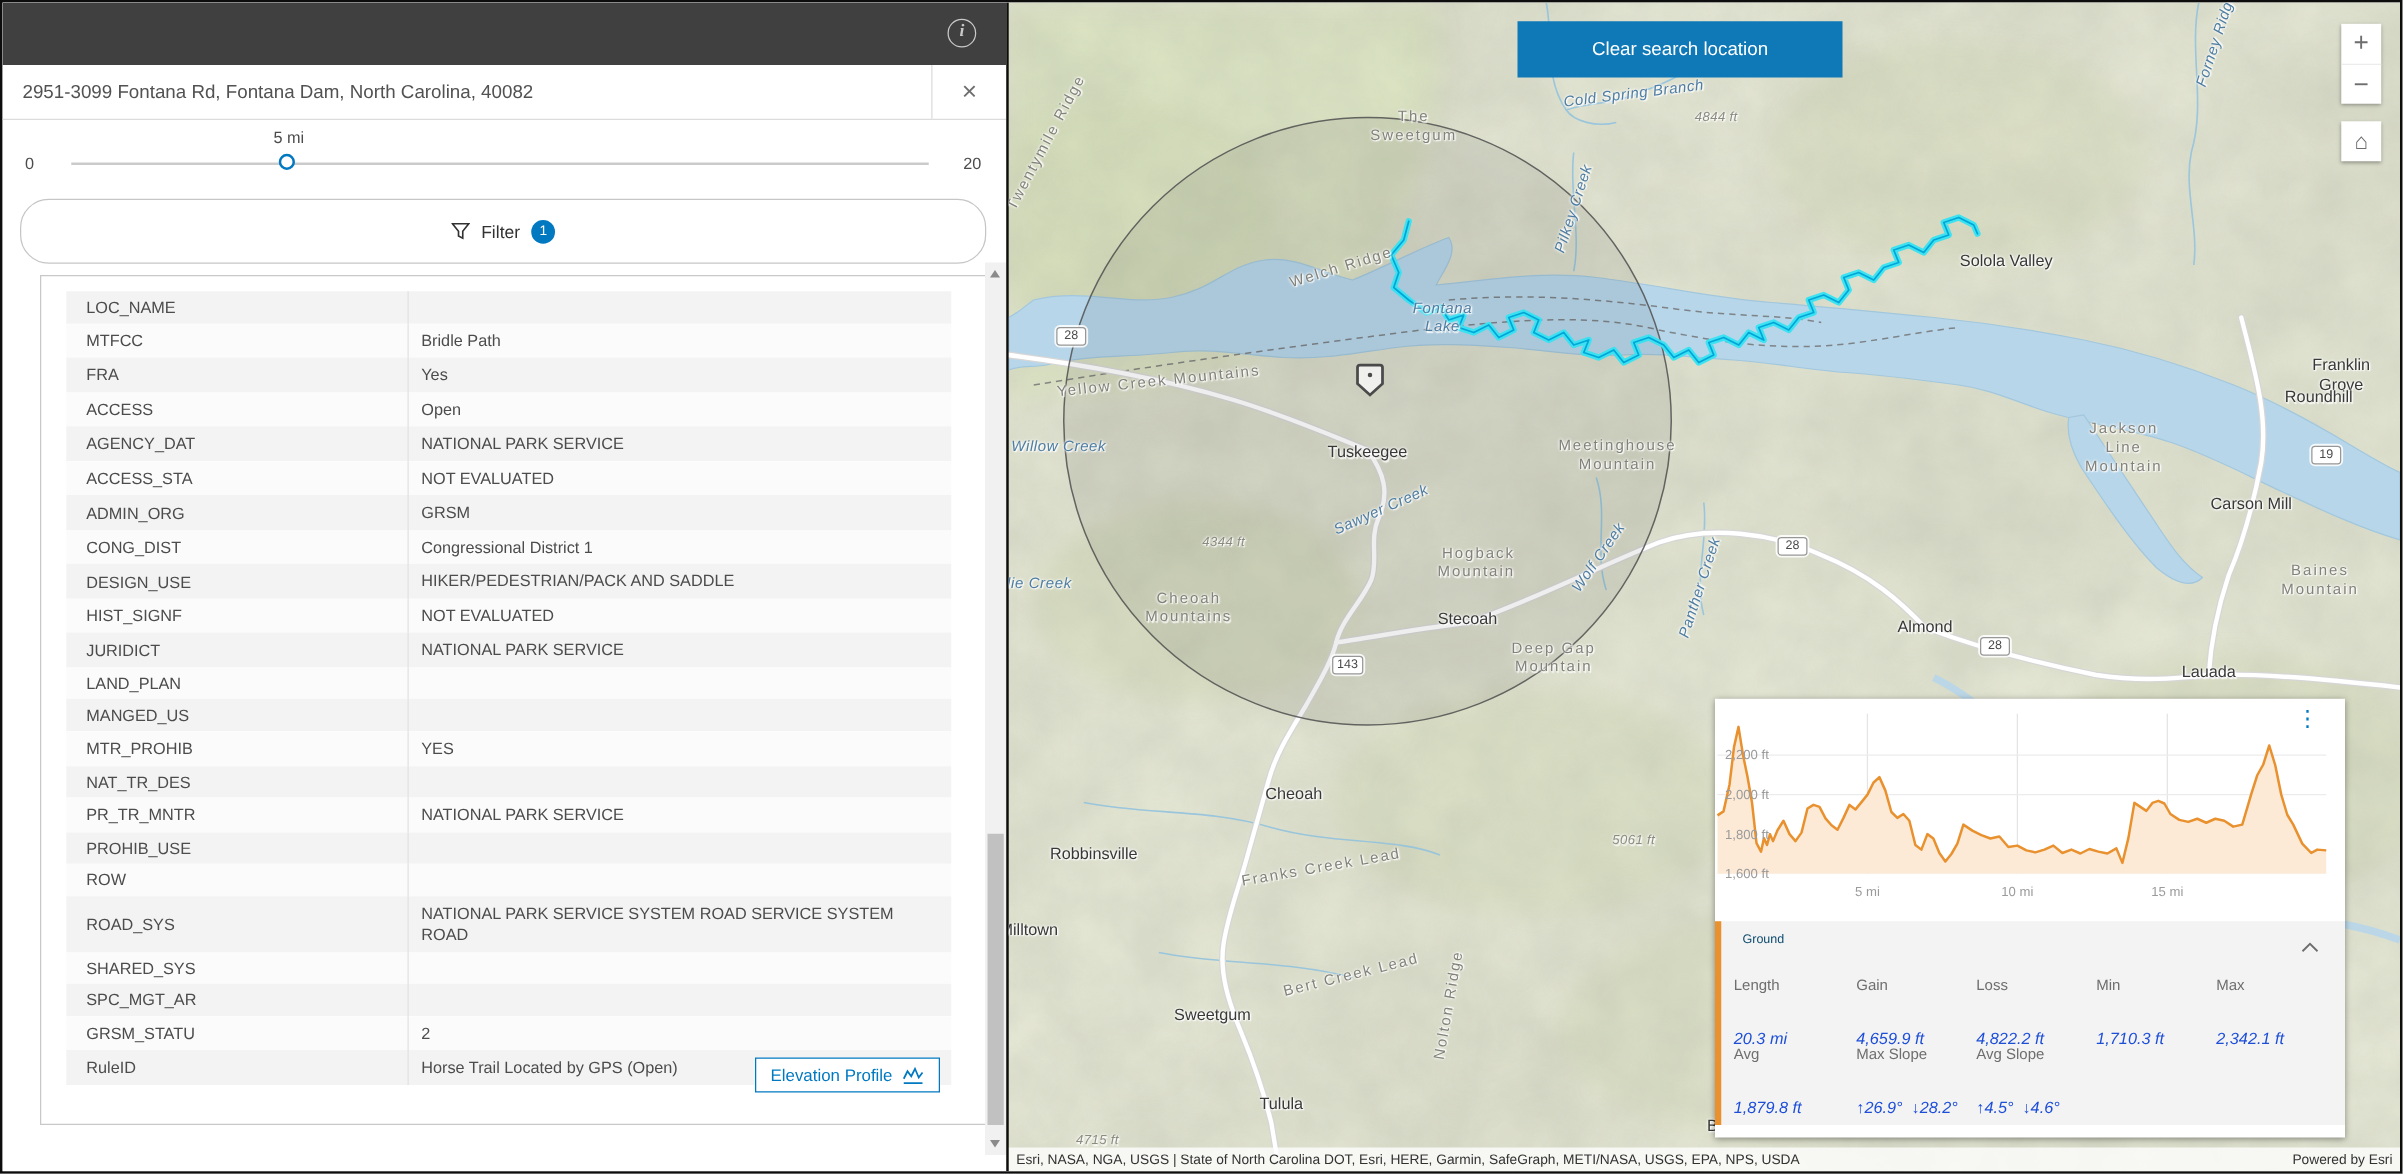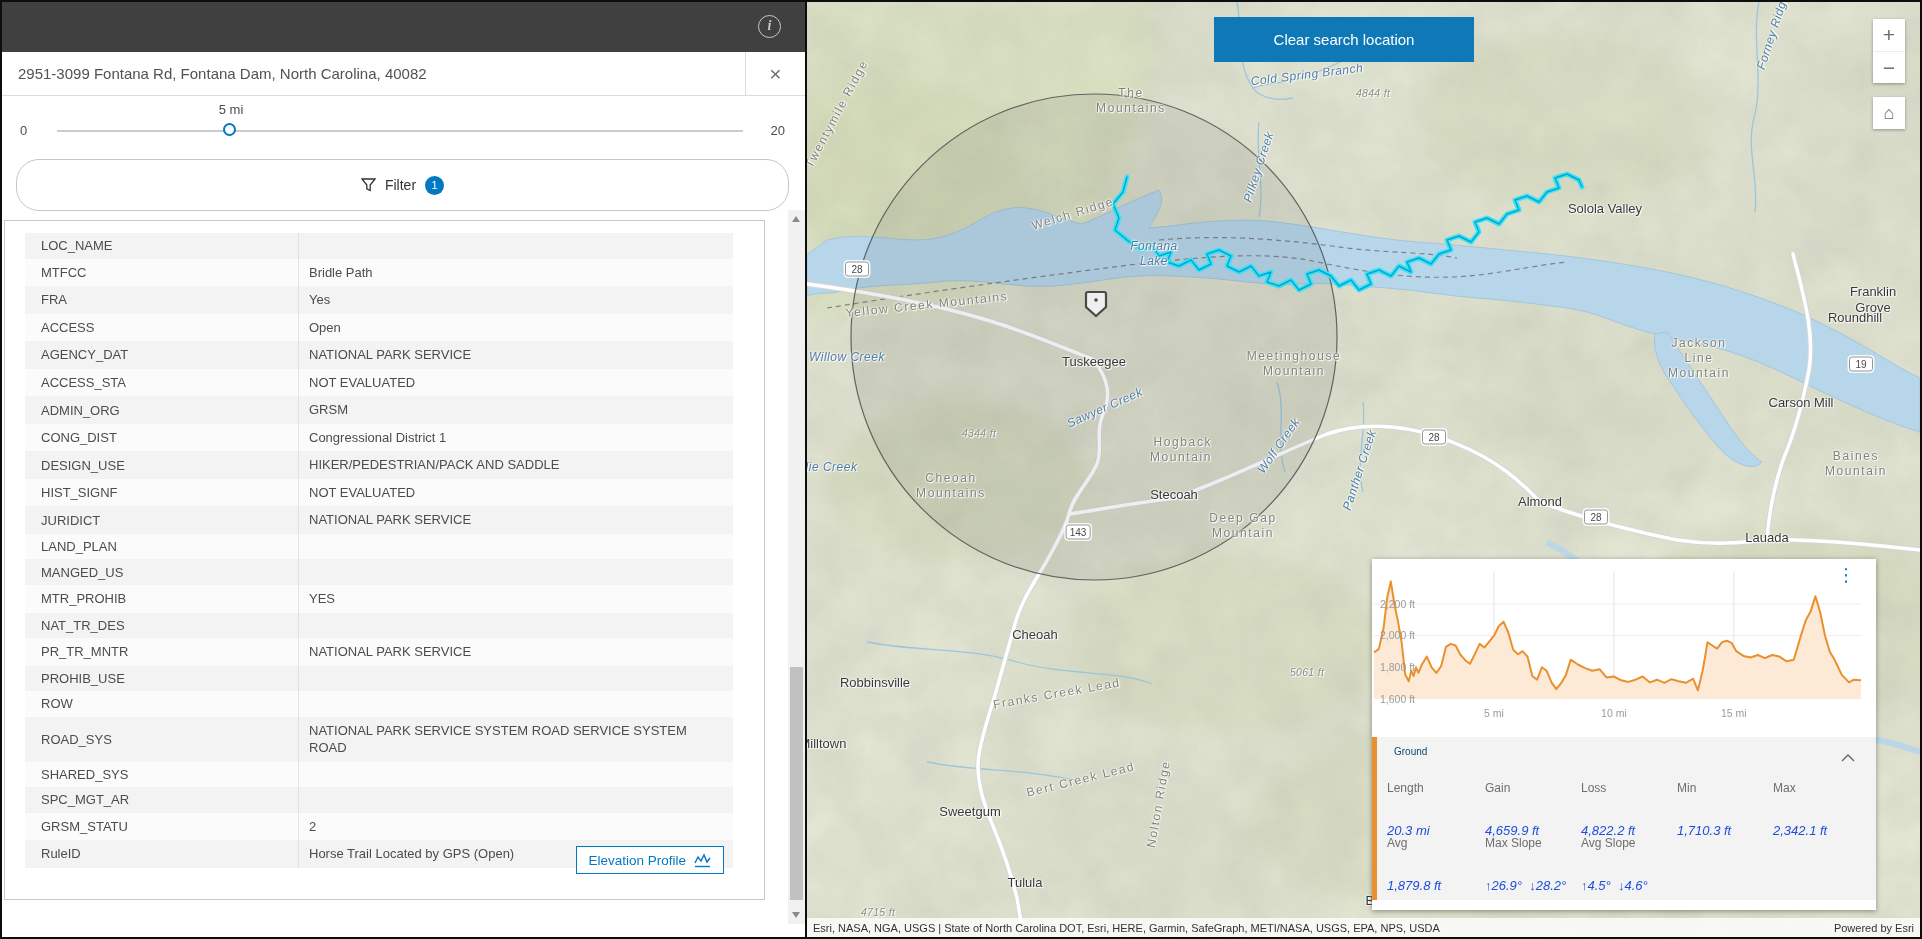--- a/index.html
+++ b/index.html
@@ -24,21 +24,21 @@
   .slider-track{position:absolute;left:55px;right:62px;top:34px;height:2px;background:#cbcbcb;cursor:pointer;}
   .slider-thumb{position:absolute;left:221px;top:27px;width:13px;height:13px;border-radius:50%;
                 background:#fff;border:2.5px solid #0079c1;cursor:grab;}
   .slider-value{position:absolute;left:229px;top:6px;transform:translateX(-50%);font-size:13px;color:#4c4c4c;}
   .filter-pill{position:absolute;left:14px;right:16px;top:157px;height:52px;background:#fff;
                border:1px solid #c6c6c6;border-radius:23px;display:flex;align-items:center;
                justify-content:center;gap:9px;cursor:pointer;}
   .filter-label{font-size:14px;color:#323232;}
   .filter-badge{width:19px;height:19px;border-radius:50%;background:#0079c1;color:#fff;font-size:11px;
                 line-height:19px;text-align:center;}
-  .card{position:absolute;left:2px;top:218px;width:761px;height:680px;border:1px solid #c8c8c8;background:#fff;}
+  .card{position:absolute;left:30px;top:218px;width:761px;height:680px;border:1px solid #c8c8c8;background:#fff;}
   .attr-table{position:absolute;left:20px;top:12px;width:708px;}
   .trow{display:flex;min-height:25.5px;align-items:stretch;font-size:13px;color:#4c4c4c;}
   .trow.odd{background:#f3f3f3;}
   .trow.even{background:#fbfbfb;}
   .tkey{width:273px;padding:5px 8px 5px 16px;display:flex;align-items:center;}
   .tval{flex:1;padding:5px 10px;border-left:1px solid #e2e2e2;display:flex;align-items:center;line-height:1.35;}
   .elev-btn{position:absolute;right:40px;bottom:25px;height:28px;border:1px solid #0079c1;background:#fff;
             color:#0079c1;font-size:13.5px;display:flex;align-items:center;gap:8px;padding:0 11px;cursor:pointer;}
   .lp-scrollbar{position:absolute;left:786px;top:208px;height:714px;width:17px;background:#f1f1f1;}
   .sb-arrow{position:absolute;left:4px;width:0;height:0;border-left:4.5px solid transparent;
@@ -301,21 +301,21 @@
       <g transform="translate(289,303)">
         <path d="M-8,-13 h16 a2,2 0 0 1 2,2 v13 l-10,9 l-10,-9 v-13 a2,2 0 0 1 2,-2 Z" fill="#f6f6f6" fill-opacity="0.85" stroke="#4a4a4a" stroke-width="2.2"></path>
         <circle cx="0" cy="-5" r="1.8" fill="#4a4a4a"></circle>
       </g>
     </svg>
 
     <div id="labels-layer">
         <div class="mlabel water" style="left: 966px; top: 30px; transform: translate(-50%, -50%) rotate(-72deg);">Forney Ridge</div>
         <div class="mlabel terrain" style="left: 30px; top: 112px; transform: translate(-50%, -50%) rotate(-62deg);">Twentymile Ridge</div>
         <div class="mlabel terrain" style="left: 324px; top: 99px;">The
-Mountains</div>
+Sweetgum</div>
         <div class="mlabel water" style="left: 500px; top: 73px; transform: translate(-50%, -50%) rotate(-7deg);">Cold Spring Branch</div>
         <div class="mlabel elev" style="left: 566px; top: 92px;">4844 ft</div>
         <div class="mlabel water" style="left: 452px; top: 165px; transform: translate(-50%, -50%) rotate(-72deg);">Pilkey Creek</div>
         <div class="mlabel terrain" style="left: 266px; top: 212px; transform: translate(-50%, -50%) rotate(-17deg);">Welch Ridge</div>
         <div class="mlabel water" style="left: 347px; top: 252px;">Fontana
 Lake</div>
         <div class="mlabel place" style="left: 798px; top: 207px;">Solola Valley</div>
         <div class="mlabel place" style="left: 1066px; top: 298px;">Franklin Grove</div>
         <div class="mlabel place" style="left: 1048px; top: 316px;">Roundhill</div>
         <div class="mlabel terrain" style="left: 892px; top: 356px;">Jackson

